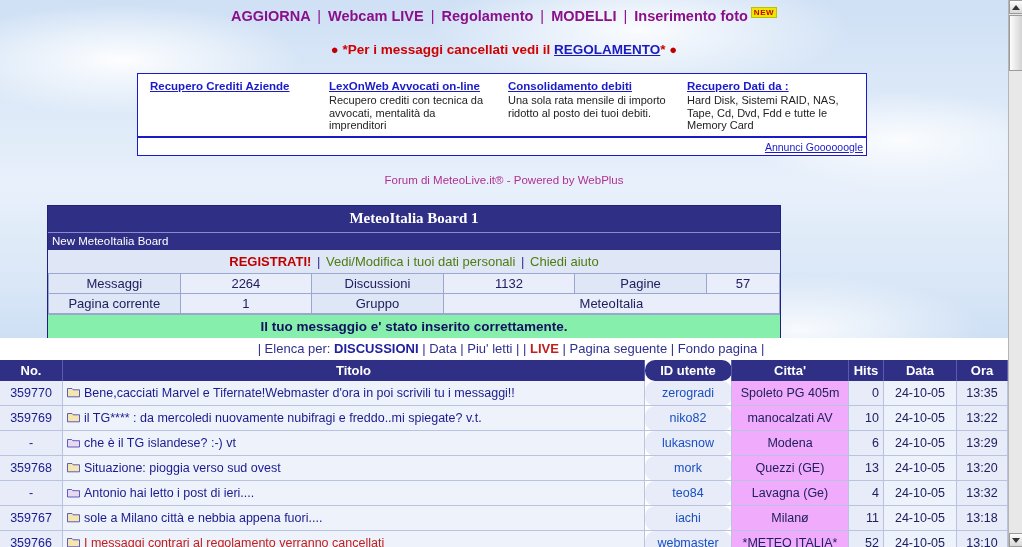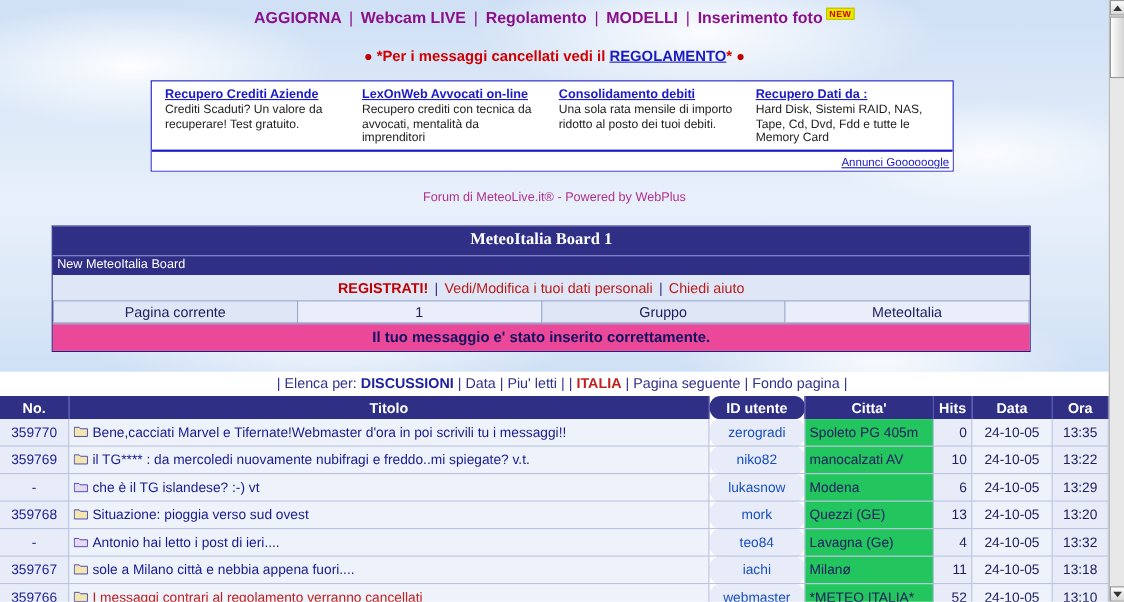--- a/index.html
+++ b/index.html
@@ -122,21 +122,21 @@
     text-align: center;
     font-size: 11.5px;
     color: #b03090;
   }
   .powered a { color: #b03090; text-decoration: none; }
   
   .boardwrap {
     position: absolute;
     left: 47px;
     top: 205px;
-    width: 890px;
+    width: 734px;
     border: 1px solid #202080;
     background: #dfe6f5;
     box-sizing: border-box;
   }
   .board-title {
     background: #2f2f86;
     color: #ffffff;
     text-align: center;
     font-weight: bold;
     font-size: 15px;
@@ -151,21 +151,21 @@
     border-top: 1px solid #8b8bd0;
   }
   .board-links {
     background: #dfe6f5;
     text-align: center;
     font-size: 13px;
     padding: 4px 0 4px 0;
     color: #303090;
   }
   .board-links .reg { color: #c00000; font-weight: bold; }
-  .board-links a { color: #b91c1c; text-decoration: none; }
+  .board-links a { color: #4d7c0f; text-decoration: none; }
   .board-links .bar { color: #303090; padding: 0 2px; }
   table.stats {
     width: 100%;
     border-collapse: collapse;
     font-size: 13px;
   }
   table.stats td {
     border: 1px solid #9aa7d0;
     text-align: center;
     padding: 2px 4px;
@@ -173,21 +173,21 @@
     background: #e7ecf8;
   }
   table.stats td.lbl { background: #dfe6f5; width: 18%; }
   table.stats td.val { background: #e9eefa; width: 18%; }
   .confirm {
     text-align: center;
     font-weight: bold;
     font-size: 13.5px;
     color: #101060;
     padding: 4px 0 5px 0;
-    background: #ec4899;
+    background: #86efac;
     border-top: 1px solid #9aa7d0;
   }
   
   .elenca {
     position: absolute;
     left: 0; right: 0;
     top: 341px;
     text-align: center;
     font-size: 13px;
     color: #303090;
@@ -218,21 +218,21 @@
   }
   table.msgs tbody td {
     border-bottom: 1px solid #b9c3e0;
     border-right: 1px solid #b9c3e0;
     padding: 3px 4px;
     height: 18px;
   }
   .c-no { width: 54px; text-align: center; color: #1a1a90; background: #e7ecf8; }
   .c-title { background: #eef2fb; }
   .c-user { width: 78px; text-align: center; background: #e7ecf8; color: #1a4fc0; border-radius: 10px; }
-  .c-city { width: 108px; text-align: left; background: #22c55e; color: #202060; }
+  .c-city { width: 108px; text-align: center; background: #f0abfc; color: #202060; }
   .c-hits { width: 26px; text-align: right; background: #e7ecf8; color: #202060; }
   .c-date { width: 64px; text-align: center; background: #eef2fb; color: #202060; }
   .c-time { width: 42px; text-align: center; background: #e7ecf8; color: #202060; }
   .c-title a { color: #1a1a90; text-decoration: none; }
   .c-title a.red { color: #c02020; }
   .folder {
     display: inline-block;
     width: 13px; height: 11px;
     vertical-align: -1px;
     margin-right: 4px;
@@ -301,21 +301,20 @@
     <div class="redline">
       <span class="dot">●</span>
       <span>*Per i messaggi cancellati vedi il </span><a href="#" class="reg">REGOLAMENTO</a><span>*</span>
       <span class="dot">●</span>
     </div>
 
     <div class="adsbox">
       <div class="adsrow">
         <div class="adcell">
           <a href="#" class="t">Recupero Crediti Aziende</a>
-          <div class="d">Crediti Scaduti? Un valore da recuperare! Test gratuito.</div>
         </div>
         <div class="adcell">
           <a href="#" class="t">LexOnWeb Avvocati on-line</a>
           <div class="d">Recupero crediti con tecnica da avvocati, mentalità da imprenditori</div>
         </div>
         <div class="adcell">
           <a href="#" class="t">Consolidamento debiti</a>
           <div class="d">Una sola rata mensile di importo ridotto al posto dei tuoi debiti.</div>
         </div>
         <div class="adcell">
@@ -337,20 +336,28 @@
       <div class="board-sub">New MeteoItalia Board</div>
       <div class="board-links">
         <a href="#" class="reg">REGISTRATI!</a>
         <span class="bar">|</span>
         <a href="#">Vedi/Modifica i tuoi dati personali</a>
         <span class="bar">|</span>
         <a href="#">Chiedi aiuto</a>
       </div>
       <table class="stats">
         <tbody>
+            <tr>
+          <td class="lbl">Messaggi</td>
+          <td class="val">2264</td>
+          <td class="lbl">Discussioni</td>
+          <td class="val">1132</td>
+          <td class="lbl">Pagine</td>
+          <td class="val">57</td>
+        </tr>
         <tr>
           <td class="lbl">Pagina corrente</td>
           <td class="val">1</td>
           <td class="lbl">Gruppo</td>
           <td class="val" colspan="3">MeteoItalia</td>
         </tr>
       </tbody>
         </table>
       <div class="confirm">Il tuo messaggio e' stato inserito correttamente.</div>
     </div>
@@ -360,21 +367,21 @@
 
   <div class="elenca">
     <span>| Elenca per:</span>
     <a href="#" class="strong">DISCUSSIONI</a>
     <span class="bar">|</span>
     <a href="#">Data</a>
     <span class="bar">|</span>
     <a href="#">Piu' letti</a>
     <span class="bar">|</span>
     <span class="bar">|</span>
-    <a href="#" class="invia">ITALIA</a>
+    <a href="#" class="invia">LIVE</a>
     <span class="bar">|</span>
     <a href="#">Pagina seguente</a>
     <span class="bar">|</span>
     <a href="#">Fondo pagina</a>
     <span class="bar">|</span>
   </div>
 
   <div class="listwrap">
     <table class="msgs">
       <thead>

